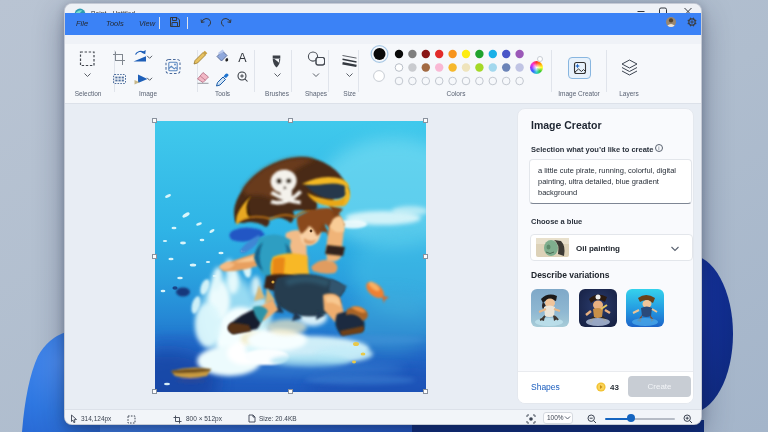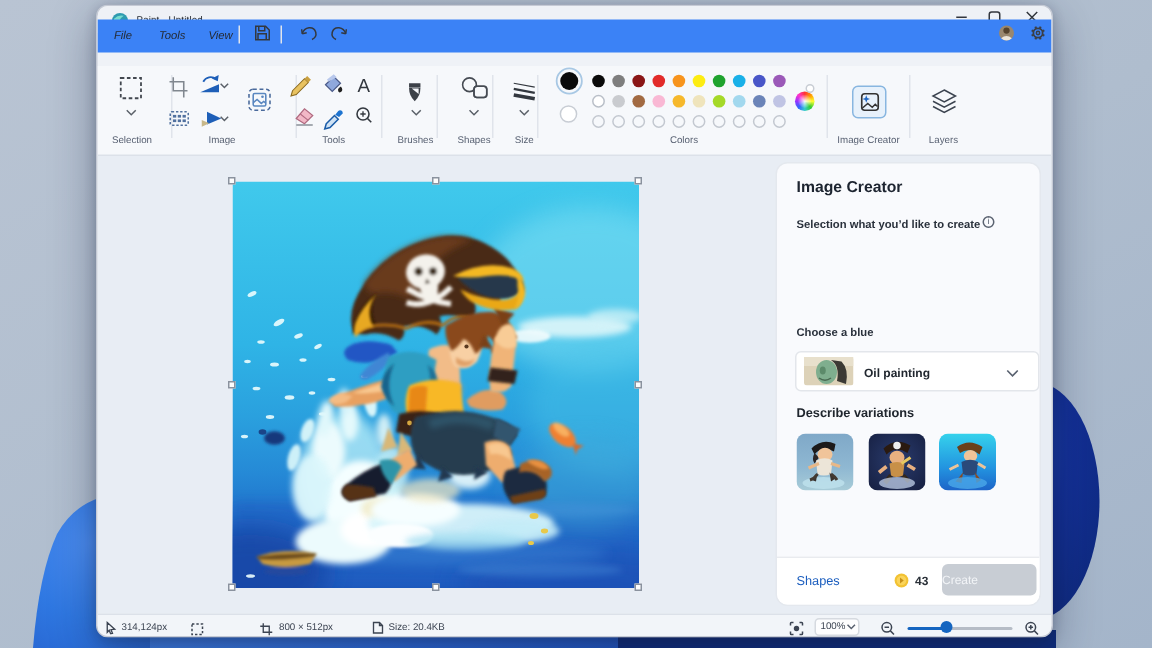--- a/index.html
+++ b/index.html
@@ -468,20 +468,21 @@
       <div class="handle" style="left:-3px; top:133px;"></div>
       <div class="handle" style="left:268px; top:133px;"></div>
       <div class="handle" style="left:-3px; top:268px;"></div>
       <div class="handle" style="left:133px; top:268px;"></div>
       <div class="handle" style="left:268px; top:268px;"></div>
     </div>
     <div id="panel">
       <div class="abs" style="left:13px; top:10px; font-size:10.5px; font-weight:bold; color:#1d2430;">Image Creator</div>
       <div class="abs" style="left:13px; top:36px; font-size:7.5px; font-weight:bold; color:#2a313c;">Selection what you’d like to create</div>
       <div class="abs" style="left:137px; top:35px; width:8px; height:8px; border:1px solid #5a6270; border-radius:50%; font-size:6px; color:#5a6270; text-align:center; line-height:7px;">i</div>
+      <div class="abs" style="left:11px; top:50px; width:163px; height:45px; background:#fff; border:1px solid #e3e6eb; border-bottom:1px solid #7e8694; border-radius:4px; padding:5px 8px; font-size:7.5px; line-height:11px; color:#272e38;">a little cute pirate, running, colorful, digital painting, ultra detailed, blue gradient background</div>
       <div class="abs" style="left:13px; top:108px; font-size:7.5px; font-weight:bold; color:#2a313c;">Choose a blue</div>
       <div class="abs" style="left:12px; top:125px; width:163px; height:27px; background:#fff; border:1px solid #e3e6eb; border-radius:4px;"></div>
       <svg class="abs" style="left:18px; top:129px;" width="33" height="19" viewBox="0 0 33 19">
         <rect width="33" height="19" rx="2" fill="#ddd2b8"></rect>
         <rect x="0" y="0" width="33" height="6" fill="#e8e0cc"></rect>
         <ellipse cx="15" cy="10" rx="7" ry="8" fill="#7fae8e"></ellipse>
         <path d="M18 2 Q24 6 22 16 L28 18 Q30 8 25 3 Z" fill="#3c3a34"></path>
         <ellipse cx="12.5" cy="9" rx="2" ry="2.6" fill="#5c8a6a"></ellipse>
         <path d="M10 14 q4 3 8 0" stroke="#4a6a52" stroke-width="1" fill="none"></path>
       </svg>
@@ -559,21 +560,21 @@
       </svg>
 
       <div class="abs" style="left:0; top:262px; width:177px; height:34px; background:#fff; border-top:1px solid #e9ebef;"></div>
       <div class="abs" style="left:13px; top:273px; font-size:8.5px; color:#1a5dbe;">Shapes</div>
       <svg class="abs" style="left:78px; top:273px;" width="10" height="10" viewBox="0 0 10 10">
         <circle cx="5" cy="5" r="4.6" fill="#f2c233"></circle>
         <circle cx="5" cy="5" r="3.2" fill="#fad45a"></circle>
         <path d="M4 3 L6.5 5 L4 7" fill="#c89018"></path>
       </svg>
       <div class="abs" style="left:92px; top:274px; font-size:8px; font-weight:bold; color:#2a3038;">43</div>
-      <div class="abs" style="left:110px; top:267px; width:63px; height:21px; background:#c8cdd4; border-radius:4px; font-size:8px; color:#f2f4f7; line-height:21px;">Create</div>
+      <div class="abs" style="left:110px; top:267px; width:63px; height:21px; background:#c8cdd4; border-radius:4px; font-size:8px; color:#f2f4f7; text-align:center; line-height:21px;">Create</div>
     </div>
   </div>
   <div id="statusbar">
     <svg class="abs" style="left:5px; top:4px;" width="8" height="9" viewBox="0 0 8 9">
         <path d="M1.5 1 L6.5 5.5 L4 5.8 L5 8.2 L3.8 8.6 L2.8 6.2 L1.5 7.5 Z" fill="none" stroke="#3c4452" stroke-width=".9"></path>
       </svg>
     <div class="sbi" style="left:16px;">314,124px</div>
     <svg class="abs" style="left:62px; top:4.5px;" width="9" height="9" viewBox="0 0 9 9">
         <rect x="1" y="1" width="7" height="7" fill="none" stroke="#3c4452" stroke-width="1" stroke-dasharray="1.6 1.3"></rect>
       </svg>

